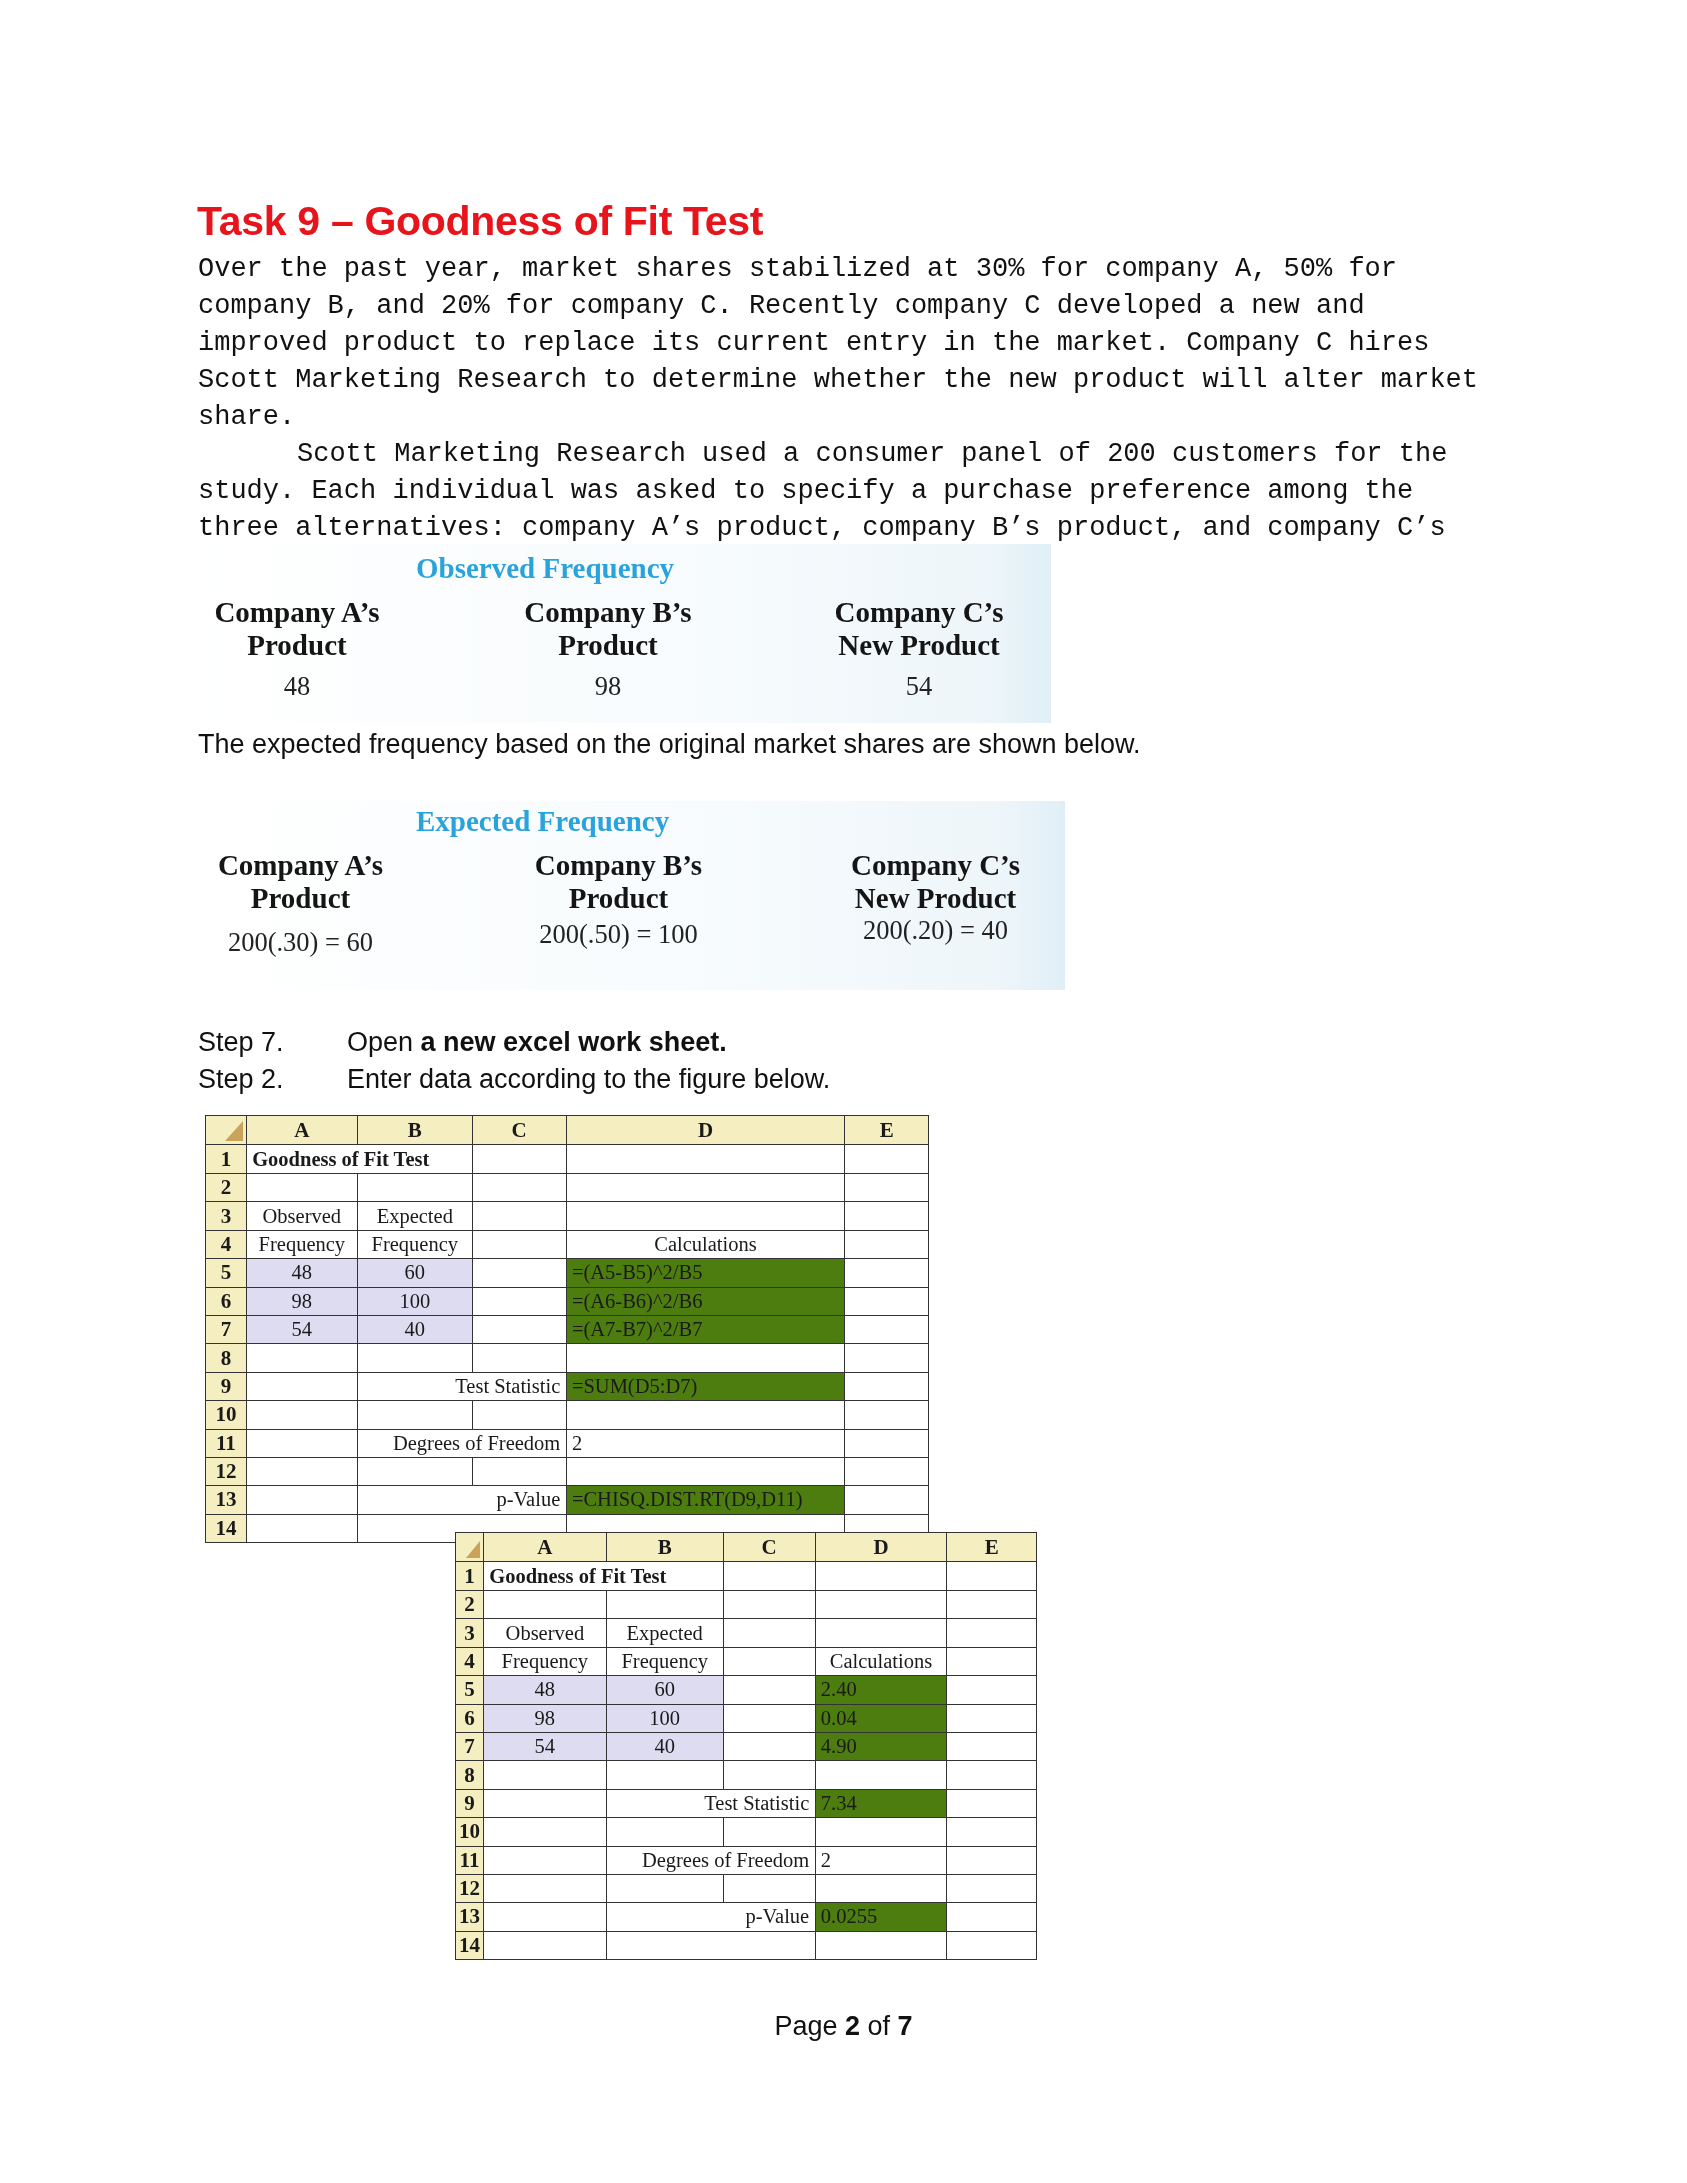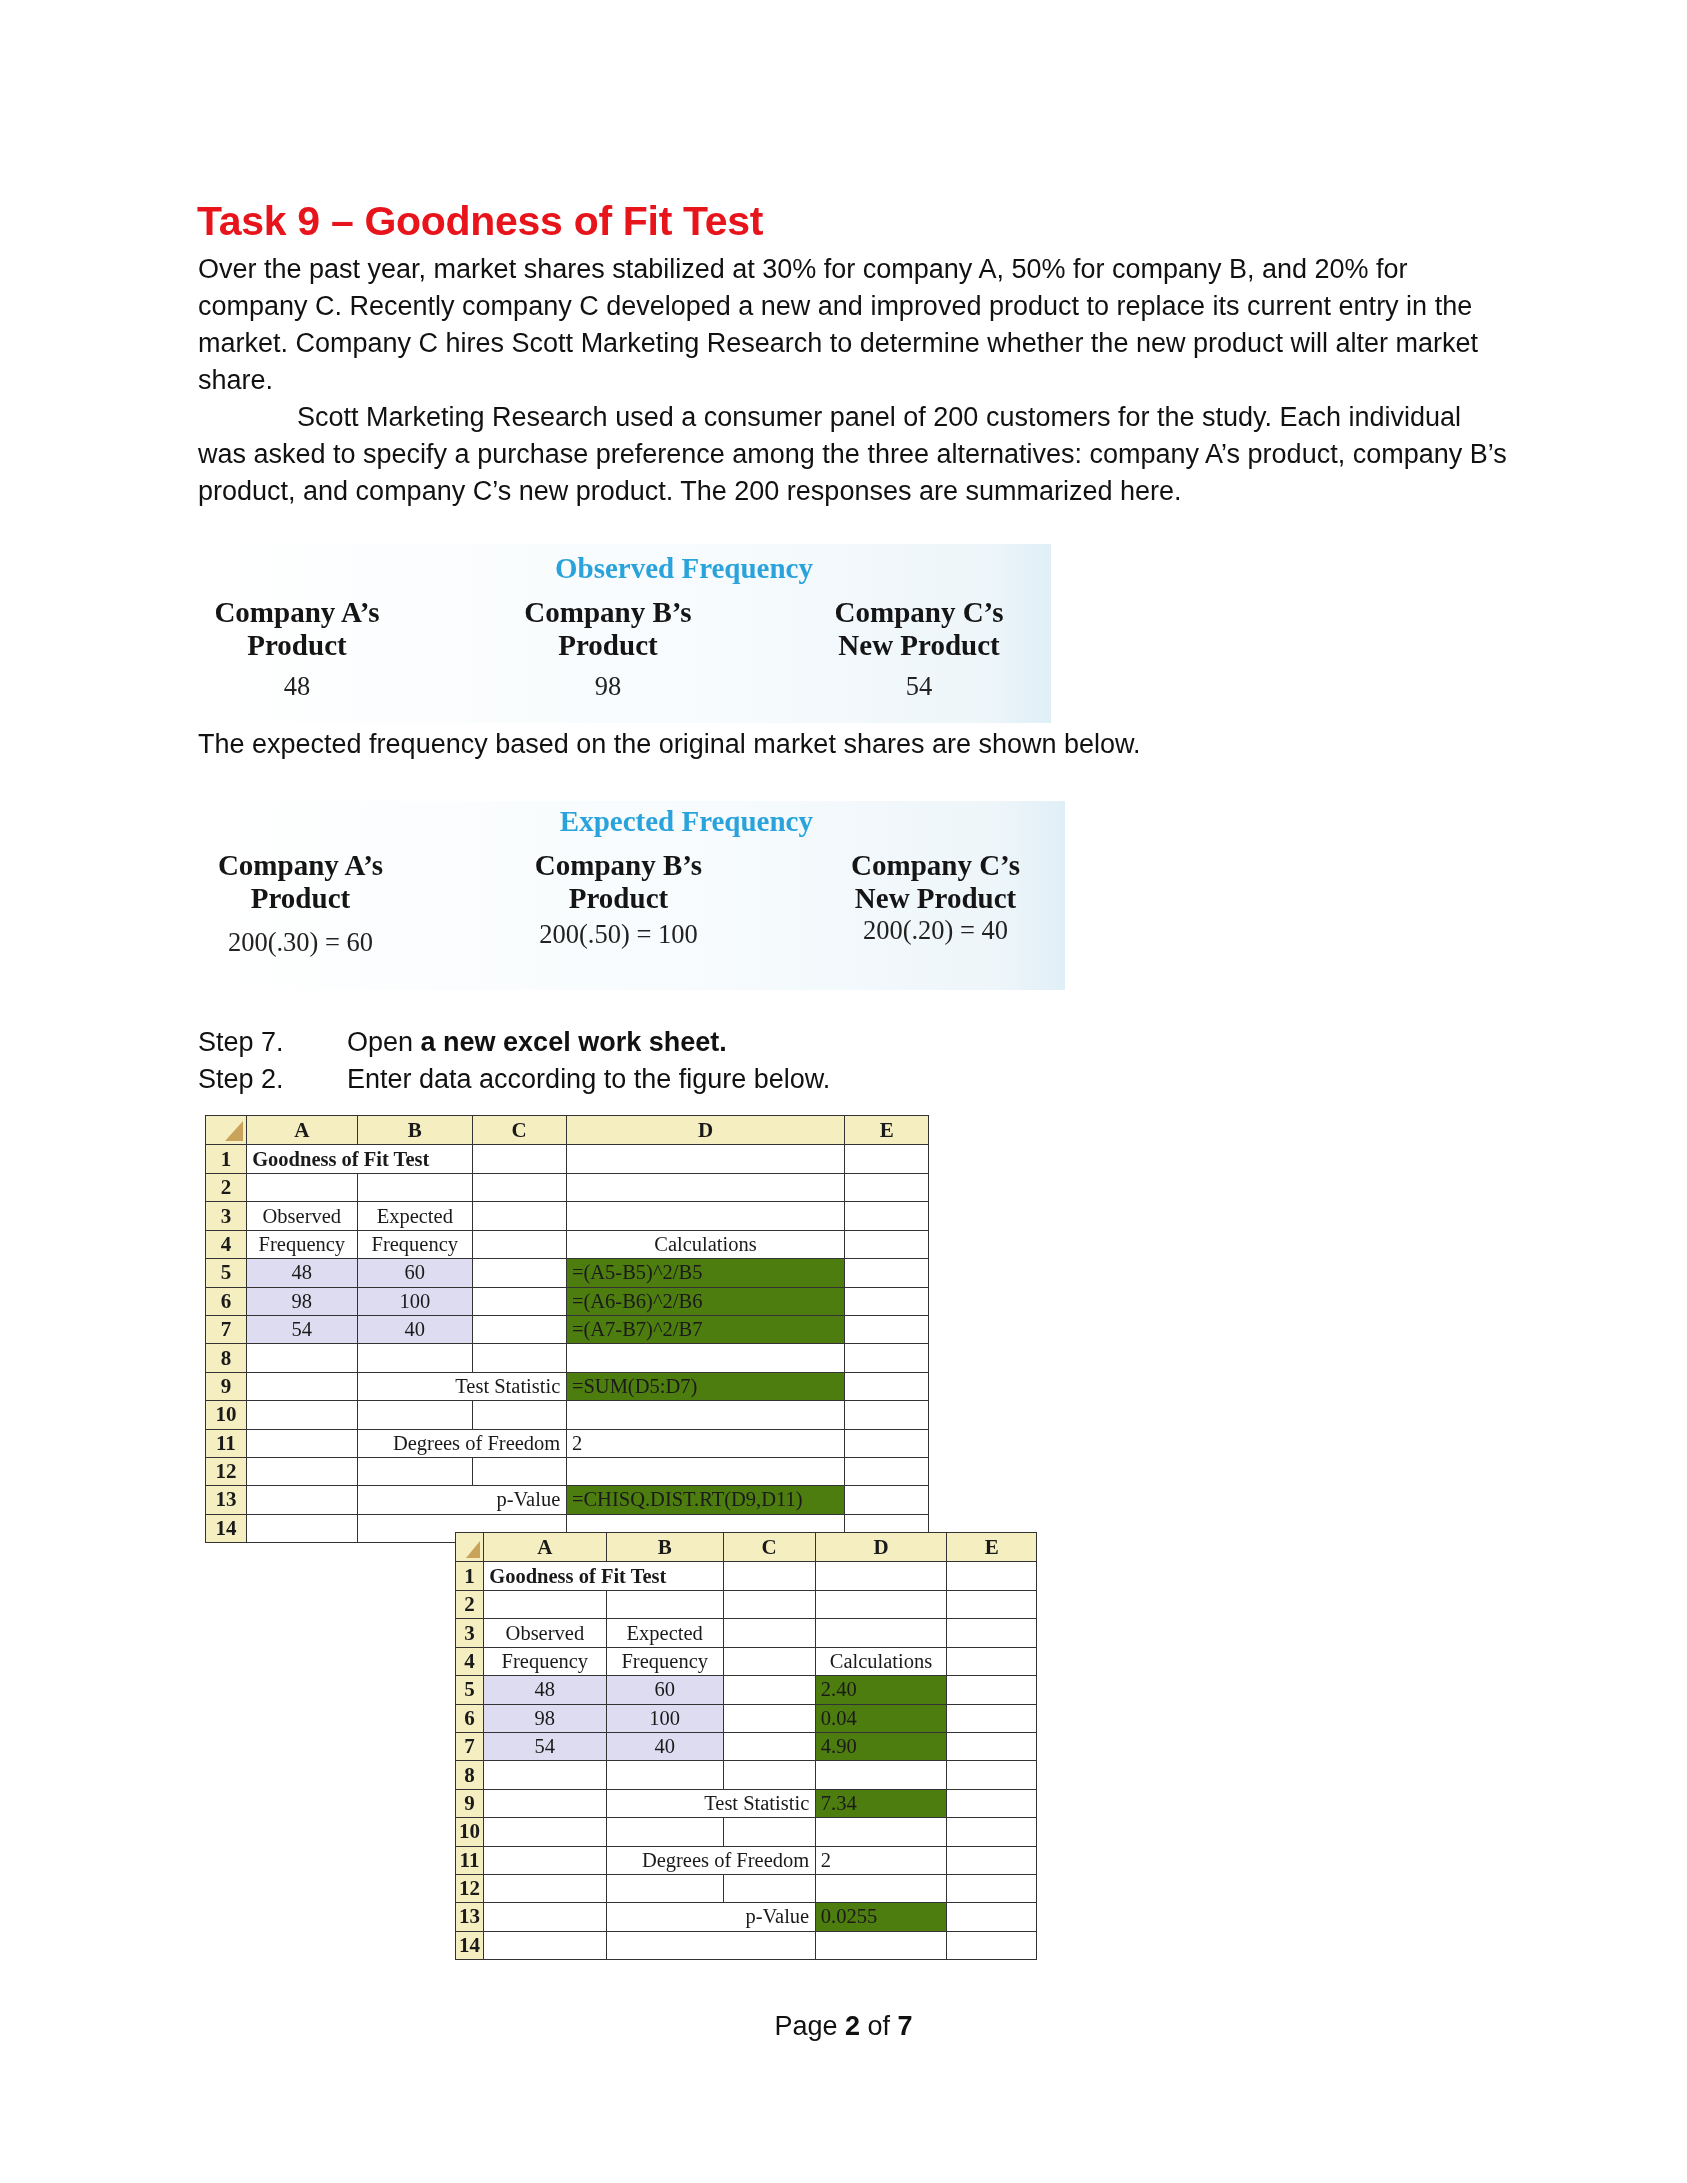--- a/index.html
+++ b/index.html
@@ -4,21 +4,21 @@
 <style>
   html, body { margin:0; padding:0; }
   body { width:1687px; height:2183px; background:#ffffff; position:relative; overflow:hidden; font-family:"Liberation Sans", "DejaVu Sans", sans-serif; color:#111; }
   .abs { position:absolute; }
   .title { left:197px; top:198px; font-size:41px; font-weight:bold; color:#e8141b; letter-spacing:-0.3px; font-family:"Liberation Sans", sans-serif; }
   .para { left:198px; width:1310px; font-size:27px; line-height:37px; color:#111; font-family:"Liberation Sans", sans-serif; }
   .para p { margin:0; }
   .indent { text-indent:99px; }
   .textbook { font-family:"Liberation Serif", "DejaVu Serif", serif; }
   .figbox { background:linear-gradient(90deg,#ffffff 0%, #f7fbfd 60%, #eef6fa 92%, #e0eff7 100%); }
-  .fig-head { color:#2aa3dc; font-size:29px; font-weight:bold; text-align:right; }
+  .fig-head { color:#2aa3dc; font-size:29px; font-weight:bold; text-align:left; }
   .col-label { font-size:29px; font-weight:bold; text-align:center; line-height:33px; color:#151515; }
   .col-val { font-size:26.5px; text-align:center; color:#222; }
   .step { left:198px; font-size:27px; color:#111; }
   .step .lbl { display:inline-block; width:149px; }
   .sheet { position:absolute; border-collapse:collapse; font-family:"Liberation Serif","DejaVu Serif",serif; background:#fff; }
   .sheet td { border:1.3px solid #333; padding:0 5.3px; font-size:20.5px; white-space:nowrap; overflow:visible; color:#1a1a1a; }
   .sheet .hdr { background:#f5eec0; text-align:center; font-weight:bold; font-size:21px; }
   .sheet .rh { background:#f5eec0; text-align:center; font-weight:bold; font-size:21px; padding:0; }
   .sheet .corner { background:#f5eec0; position:relative; padding:0; }
   .corner-tri { position:absolute; right:2.6px; bottom:2.6px; width:0; height:0; border-left:18.5px solid transparent; border-bottom:20px solid #c9a35a; }
@@ -27,21 +27,21 @@
   .c { text-align:center; }
   .r { text-align:right; }
   .b { font-weight:bold; }
   .footer { left:0; width:1687px; top:2011px; text-align:center; font-size:27px; }
 </style>
 </head>
 <body>
 
 <div class="abs title">Task 9 – Goodness of Fit Test</div>
 
-<div class="abs para" style="top:251px;">
+<div class="abs para" style="top:251px;font-family:Liberation Mono, monospace;">
   <p>Over the past year, market shares stabilized at 30% for company A, 50% for company B, and 20% for company C. Recently company C developed a new and improved product to replace its current entry in the market. Company C hires Scott Marketing Research to determine whether the new product will alter market share.</p>
   <p class="indent">Scott Marketing Research used a consumer panel of 200 customers for the study. Each individual was asked to specify a purchase preference among the three alternatives: company A’s product, company B’s product, and company C’s new product. The 200 responses are summarized here.</p>
 </div>
 
 <div class="abs figbox textbook" style="left:198px; top:544px; width:853px; height:179px;">
   <div class="abs fig-head" style="left:0; width:853px; top:8px; padding-left:218px; box-sizing:border-box; width:615px;">Observed Frequency</div>
   <div class="abs" style="left:0; top:52px; width:198px;">
     <div class="col-label">Company A’s</div>
     <div class="col-label">Product</div>
     <div class="col-val" style="margin-top:9.3px;">48</div>

